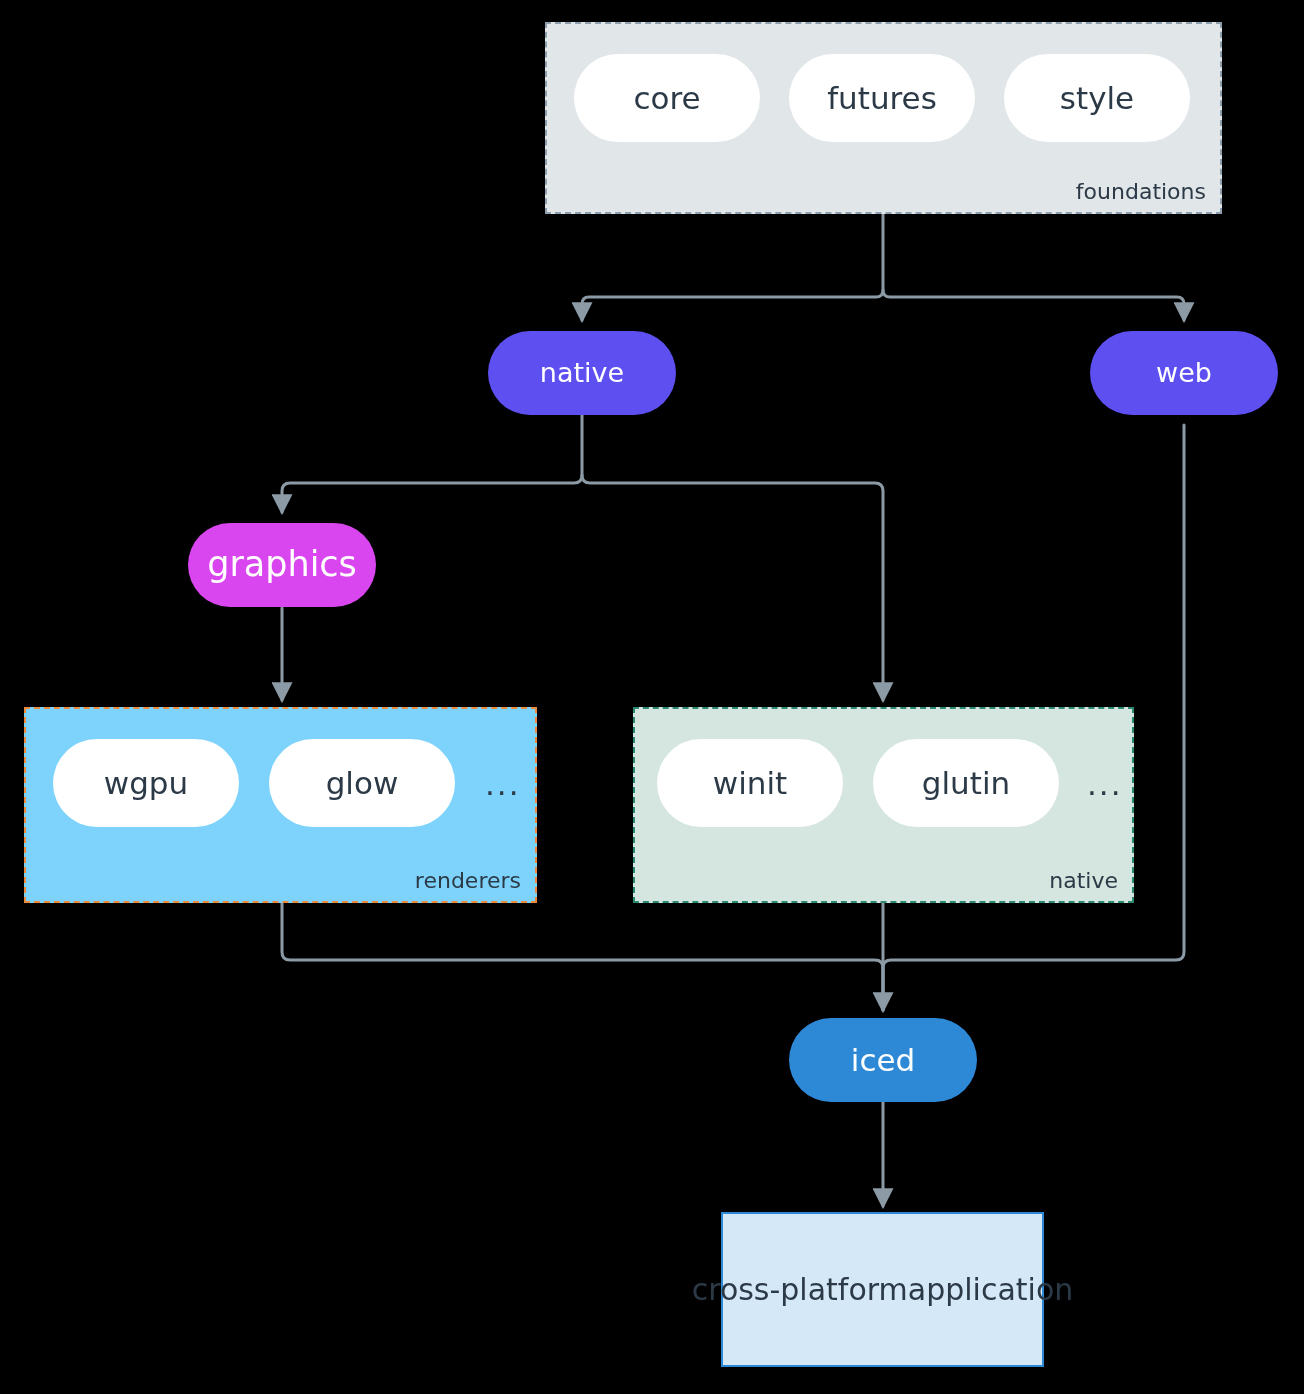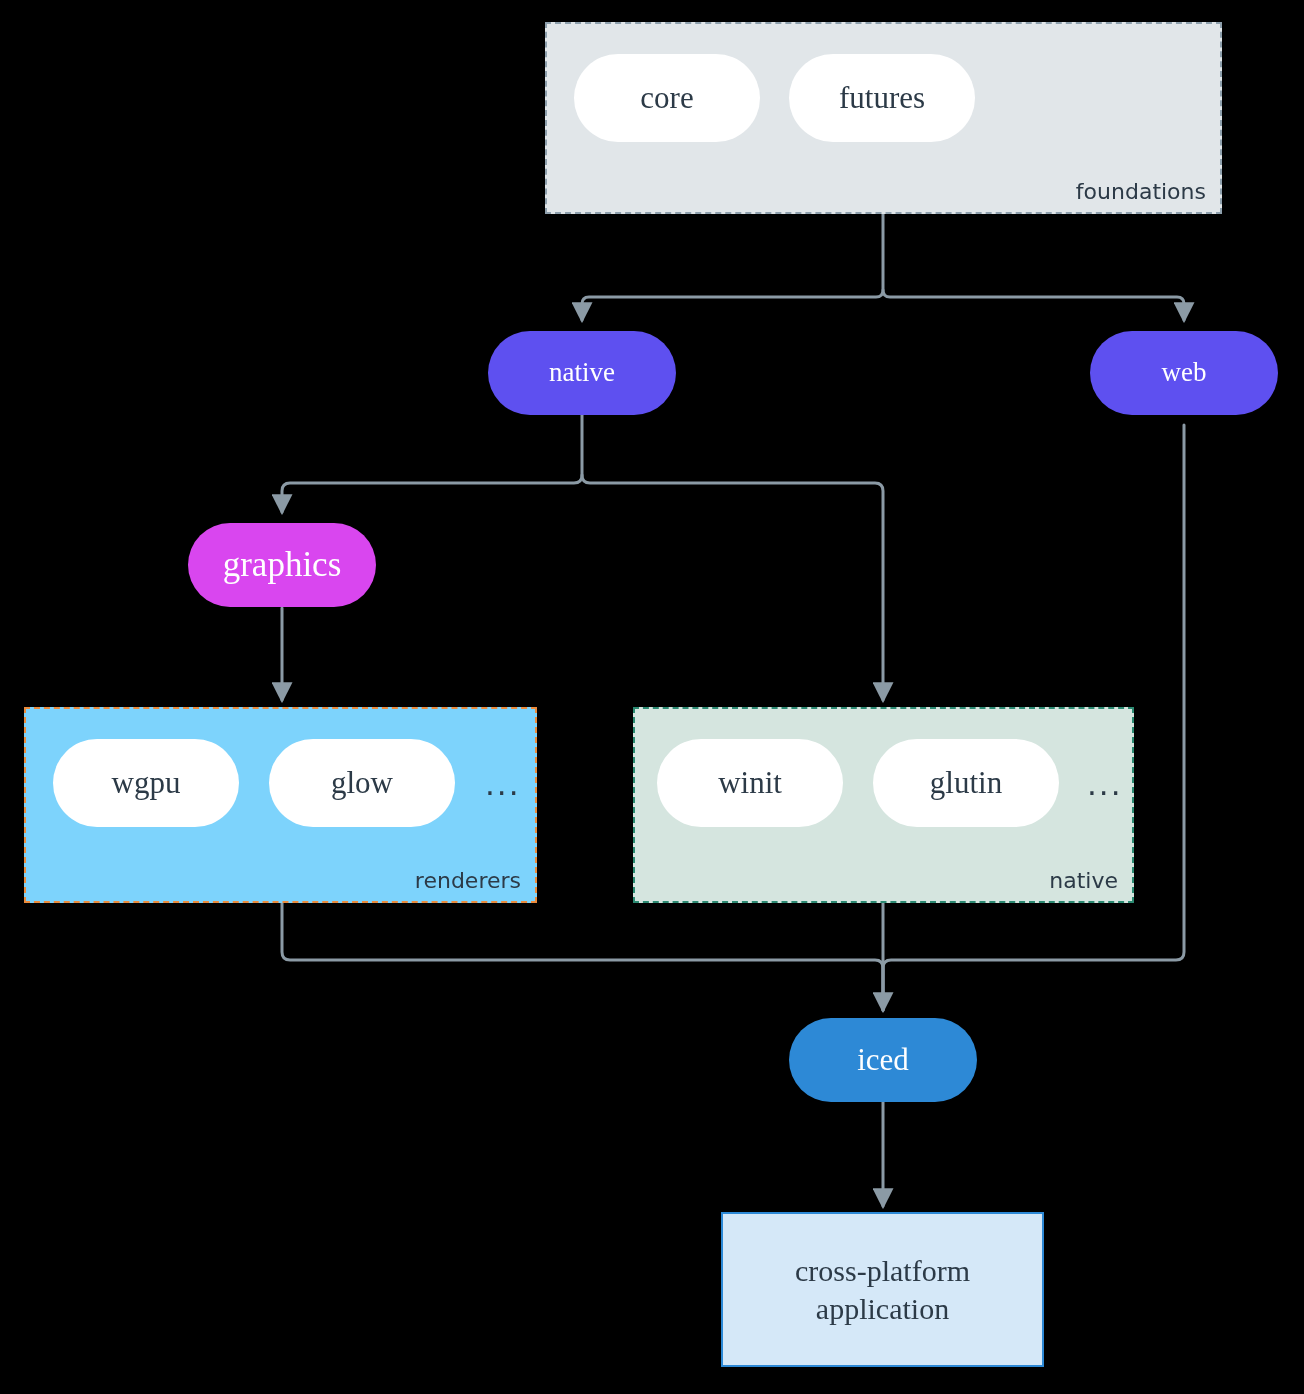--- a/index.html
+++ b/index.html
@@ -24,21 +24,20 @@
   }
   .node {
     position: absolute;
     box-sizing: border-box;
     display: flex;
     align-items: center;
     justify-content: center;
     text-align: center;
     line-height: 1.25;
     white-space: nowrap;
-    font-family: Liberation Serif, serif;
   }
   
   .group {
     position: absolute;
     box-sizing: border-box;
   }
   .group-label {
     position: absolute;
     right: 14px;
     bottom: 8px;
@@ -82,21 +81,21 @@
     background: #2d89d6;
     border-radius: 999px;
     color: #ffffff;
     font-size: 31px;
   }
   .rect-lightblue {
     background: #d5e8f8;
     border: 2px solid #2d89d6;
     color: #2c3a47;
     font-size: 30px;
-    flex-direction: column;
+    flex-direction: row;
   }
   .ellipsis {
     position: absolute;
     color: #2c3a47;
     font-size: 31px;
     letter-spacing: 2px;
   }
 </style>
 </head>
 <body>
@@ -130,20 +129,23 @@
       <path d="M 883 1102 L 883 1206" marker-end="url(#arrow)"></path>
     </g>
   </svg>
 
   <div class="group group-foundations" style="left:545px; top:22px; width:677px; height:192px;">
     <div class="node pill-white" style="left:27px; top:30px; width:186px; height:88px;">
       <span>core</span>
     </div>
     <div class="node pill-white" style="left:242px; top:30px; width:186px; height:88px;">
       <span>futures</span>
+    </div>
+    <div class="node pill-white" style="left:457px; top:30px; width:186px; height:88px;">
+      <span>style</span>
     </div>
     <div class="group-label">foundations</div>
   </div>
 
   <div class="node pill-purple" style="left:488px; top:331px; width:188px; height:84px;">
     <span>native</span>
   </div>
 
   <div class="node pill-purple" style="left:1090px; top:331px; width:188px; height:84px;">
     <span>web</span>

